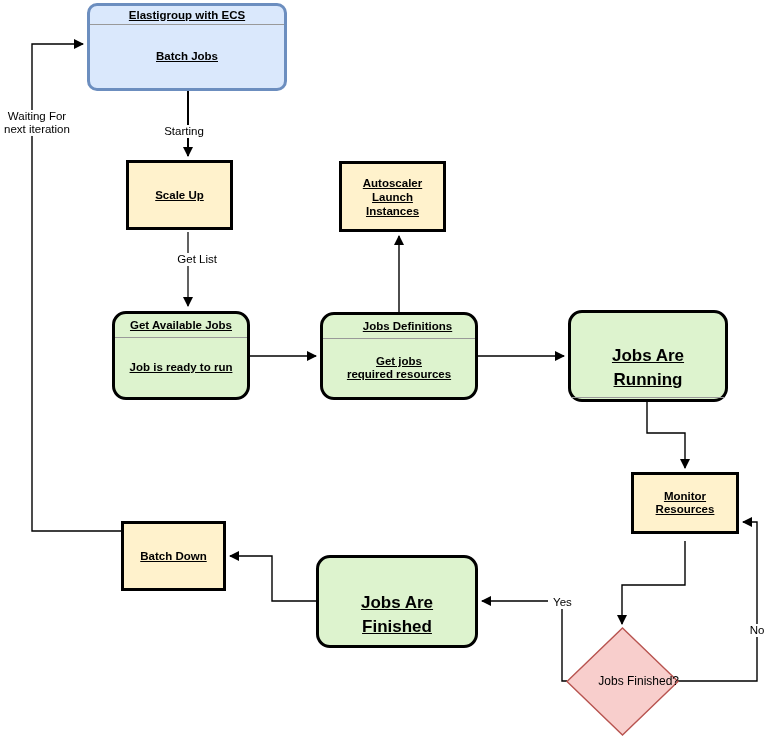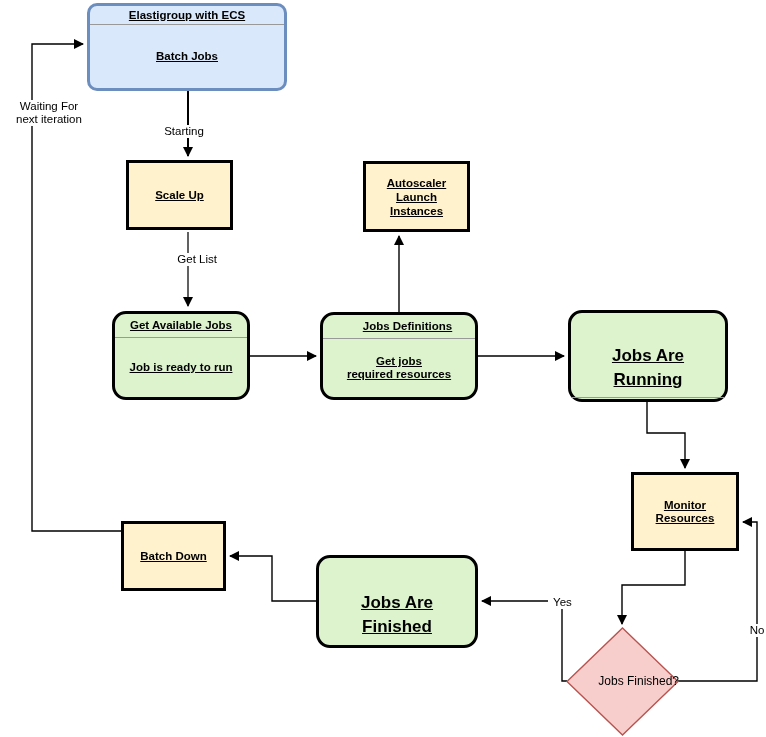--- a/index.html
+++ b/index.html
@@ -69,21 +69,21 @@
 
   <div class="node blue-box" style="left:87px;top:3px;width:200px;height:88px;">
     <div class="hdr" style="flex-basis:18px;">Elastigroup with ECS</div>
     <div class="body">Batch Jobs</div>
   </div>
 
   <div class="node yellow-box" style="left:126px;top:160px;width:107px;height:70px;">
     <div class="body">Scale Up</div>
   </div>
 
-  <div class="node yellow-box" style="left:363px;top:161px;width:107px;height:71px;line-height:14px;">
+  <div class="node yellow-box" style="left:339px;top:161px;width:107px;height:71px;line-height:14px;">
     <div class="body">Autoscaler
 Launch
 Instances</div>
   </div>
 
   <div class="node green-box" style="left:112px;top:311px;width:138px;height:89px;">
     <div class="hdr" style="flex-basis:23px;">Get Available Jobs</div>
     <div class="body">Job is ready to run</div>
   </div>
 
@@ -92,36 +92,36 @@
     <div class="body">Get jobs
 required resources</div>
   </div>
 
   <div class="node green-box" style="left:568px;top:310px;width:160px;height:92px;">
     <div class="hdr big" style="flex-basis:58px;">Jobs Are
  Running</div>
     <div class="body"></div>
   </div>
 
-  <div class="node yellow-box" style="left:631px;top:472px;width:108px;height:79px;">
+  <div class="node yellow-box" style="left:631px;top:472px;width:108px;height:62px;">
     <div class="body">Monitor
 Resources</div>
   </div>
 
   <div class="node green-box" style="left:316px;top:555px;width:162px;height:93px;">
     <div class="body big underline">Jobs Are 
 Finished</div>
   </div>
 
   <div class="node yellow-box" style="left:121px;top:521px;width:105px;height:70px;">
     <div class="body">Batch Down</div>
   </div>
 
   <div class="dlabel" style="left:567px;top:674px;width:112px;">Jobs Finished?</div>
 
-  <div class="elabel" style="left:0px;top:100px;width:72px;margin-left:12px;">Waiting For
+  <div class="elabel" style="left:0px;top:110px;width:72px;">Waiting For
 next iteration</div>
   <div class="elabel" style="left:158px;top:125px;width:50px;">Starting</div>
   <div class="elabel" style="left:160px;top:253px;width:56px;text-align:right;">Get List</div>
   <div class="elabel" style="left:548px;top:596px;width:27px;">Yes</div>
   <div class="elabel" style="left:744px;top:624px;width:24px;">No</div>
 
 </div>
 
 </body></html>

